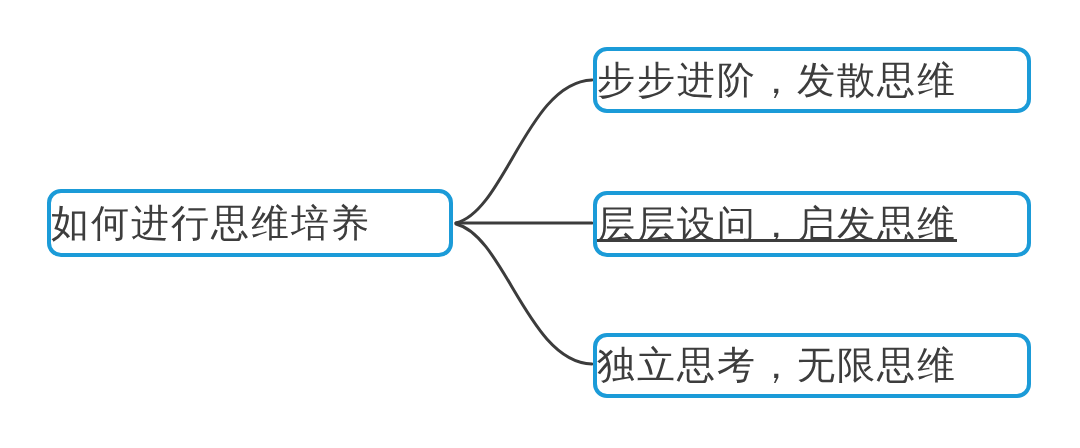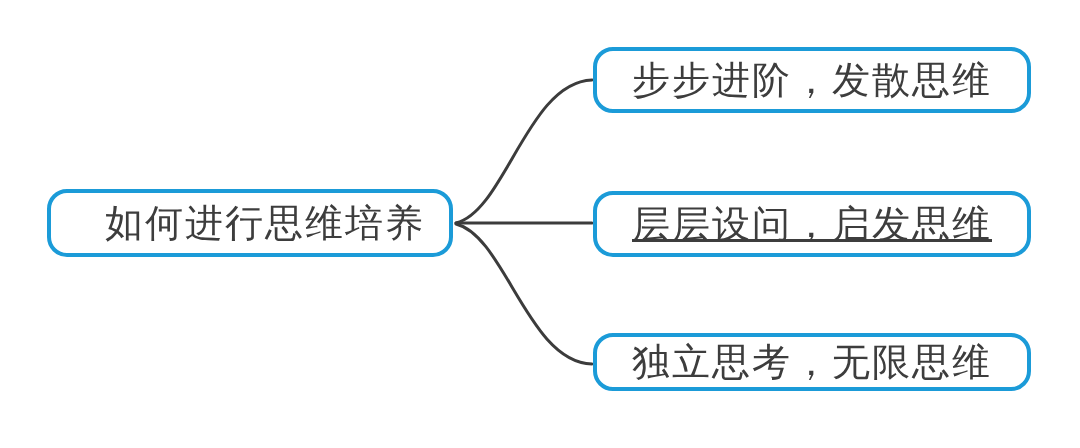--- a/index.html
+++ b/index.html
@@ -19,56 +19,54 @@
     position: absolute;
     left: 0;
     top: 0;
     width: 1080px;
     height: 448px;
   }
   .node {
     position: absolute;
     box-sizing: border-box;
     border: 4px solid #1b9bd8;
-    border-radius: 20px;
+    border-radius: 14px;
     background: #ffffff;
     display: flex;
     align-items: center;
-    justify-content: center;
     color: #3d3d3d;
     font-size: 38px;
     letter-spacing: 2px;
     white-space: nowrap;
     cursor: default;
   }
   .node-root {
     left: 47px;
     top: 189px;
     width: 406px;
     height: 68px;
-    padding-left: 30px;
   }
   .node-child-1 {
     left: 593px;
     top: 47px;
     width: 438px;
     height: 66px;
   }
   .node-child-2 {
     left: 593px;
     top: 191px;
     width: 438px;
     height: 66px;
     text-decoration: underline;
   }
   .node-child-3 {
     left: 593px;
     top: 333px;
     width: 438px;
-    height: 58px;
+    height: 65px;
   }
 </style>
 </head>
 <body>
 
 <div class="canvas">
 
   <svg class="connectors" viewBox="0 0 1080 448" xmlns="http://www.w3.org/2000/svg" fill="none">
     <path d="M 456 223 C 505 211, 528 82, 592 80" stroke="#3c3c3c" stroke-width="3" stroke-linecap="round"></path>
     <path d="M 456 223 C 500 223, 540 223, 592 223" stroke="#3c3c3c" stroke-width="3" stroke-linecap="round"></path>

